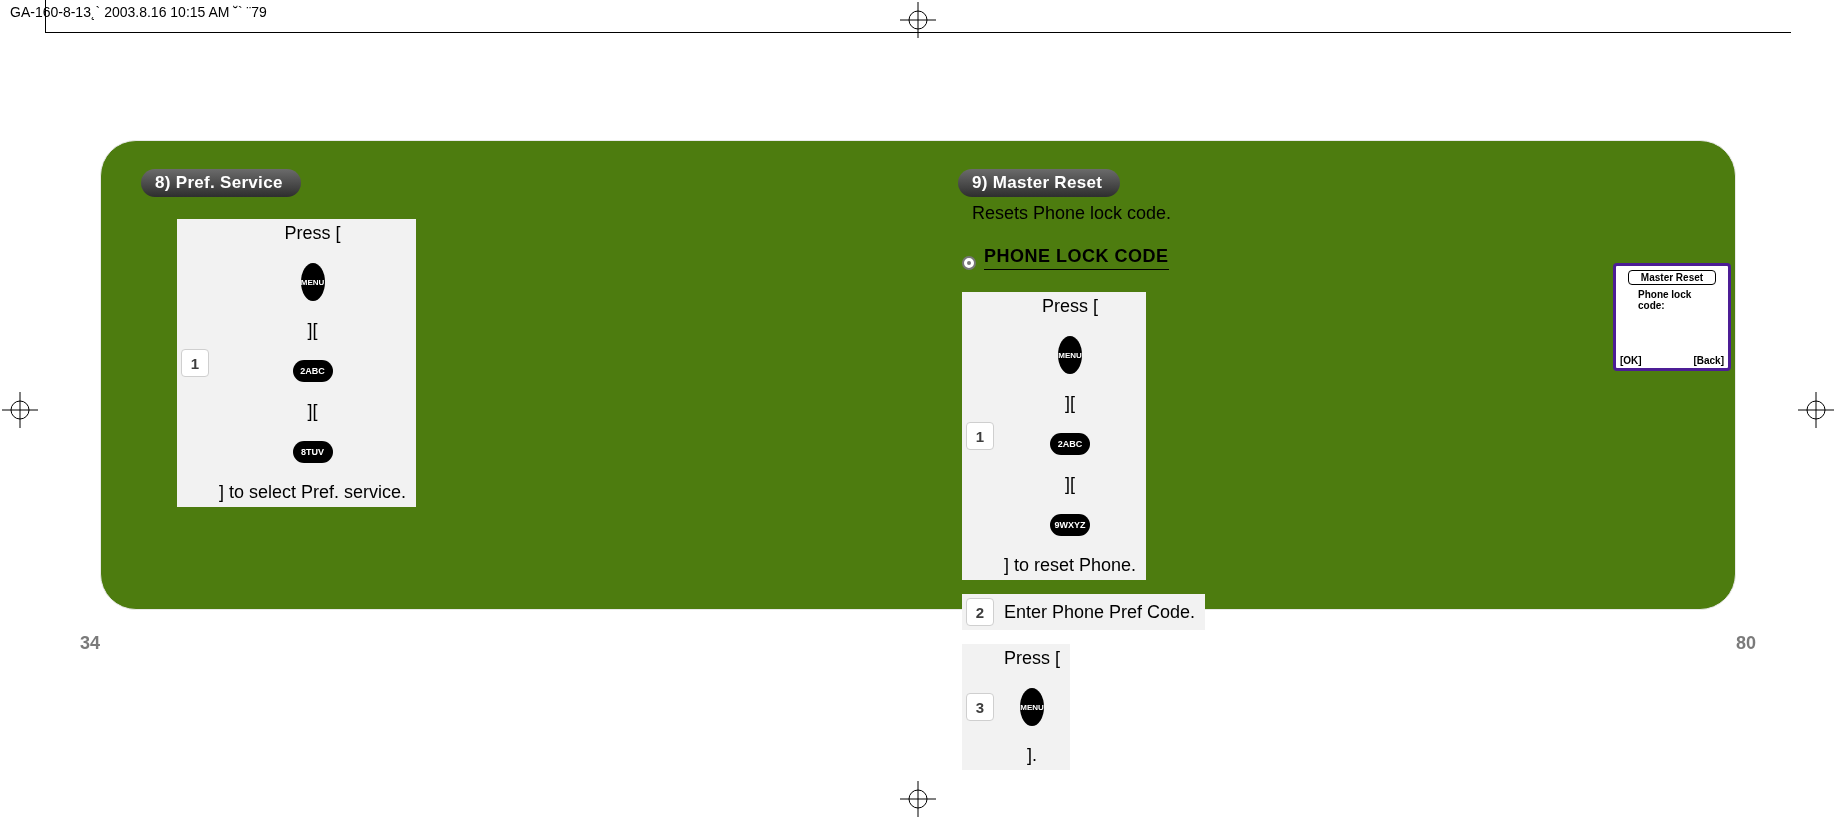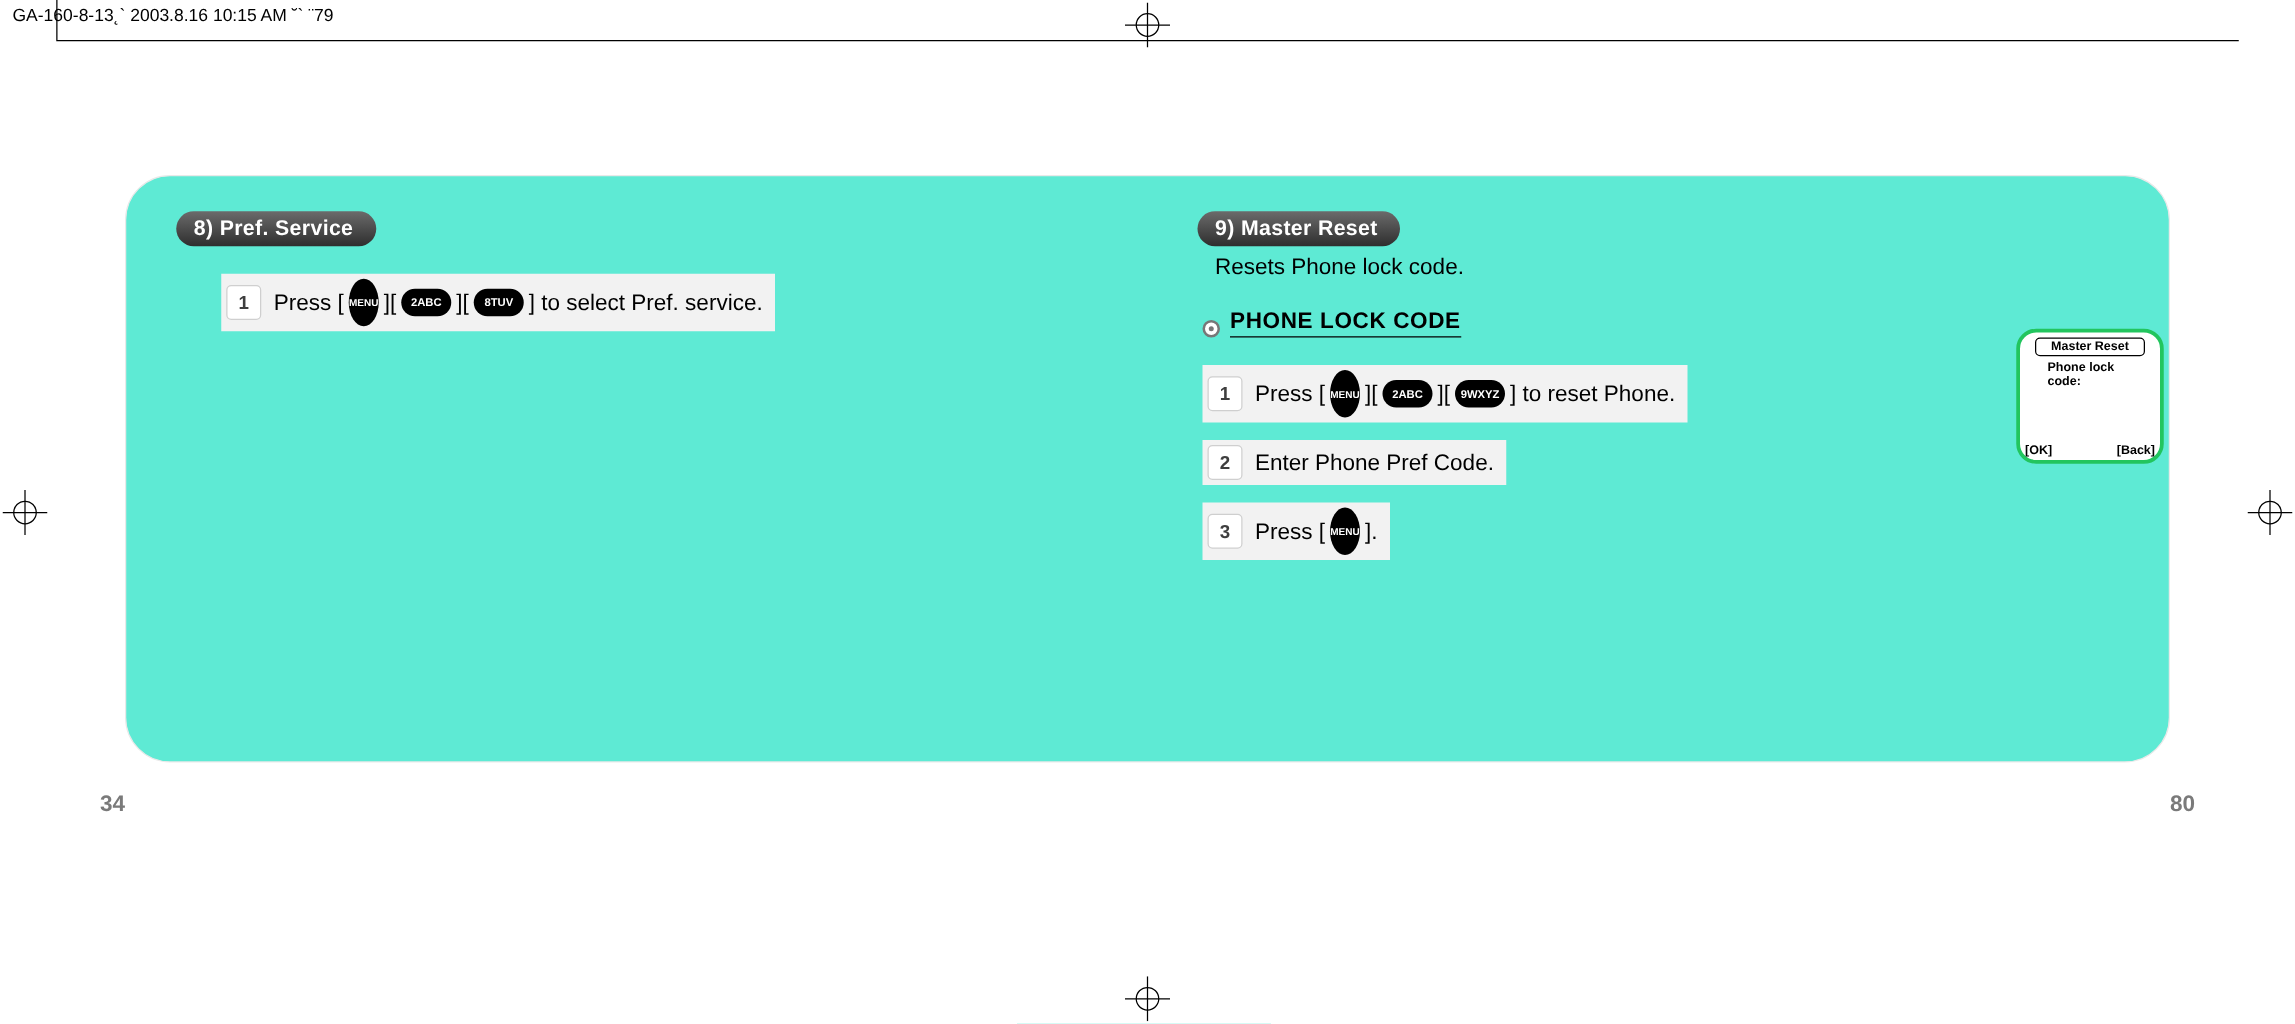--- a/index.html
+++ b/index.html
@@ -66,21 +66,21 @@
       border-left: 1px solid #000;
     }
     .page-box {
       position: absolute;
       top: 140px;
       left: 100px;
       right: 100px;
       height: 470px;
       border: 1px solid #e9e9e9;
       border-radius: 36px;
-      background: #5eead4;
+      background: #4d7c0f;
     }
     .page-left, .page-right {
       position: absolute;
       top: 0;
       height: 100%;
     }
     .page-left { left: 0; width: 50%; padding: 28px 40px; }
     .page-right { left: 50%; width: 50%; padding: 28px 40px; }
 
     .pill {
@@ -124,22 +124,23 @@
       align-items: center;
       justify-content: center;
       color: #3e3e3e;
       flex-shrink: 0;
     }
     .step-text {
       font-size: 18px;
       color: #000;
       display: flex;
       align-items: center;
-      gap: 4px;
+      gap: 19px;
       flex-wrap: wrap;
+      flex-direction: column;
     }
     .sub-head {
       margin-top: 22px;
       margin-left: 4px;
       display: flex;
       align-items: flex-end;
       gap: 8px;
     }
     .sub-head-dot {
       width: 14px;
@@ -191,22 +192,22 @@
       font-weight: bold;
       vertical-align: middle;
     }
 
     .phone-sim {
       position: absolute;
       right: 4px;
       top: 122px;
       width: 118px;
       height: 108px;
-      border: 3px solid #22c55e;
-      border-radius: 16px;
+      border: 3px solid #4c1d95;
+      border-radius: 4px;
       background: #fff;
     }
     .phone-titlebar {
       margin: 4px auto 2px;
       width: 78%;
       text-align: center;
       font-size: 10px;
       font-weight: bold;
       border: 1px solid #000;
       border-radius: 4px;

